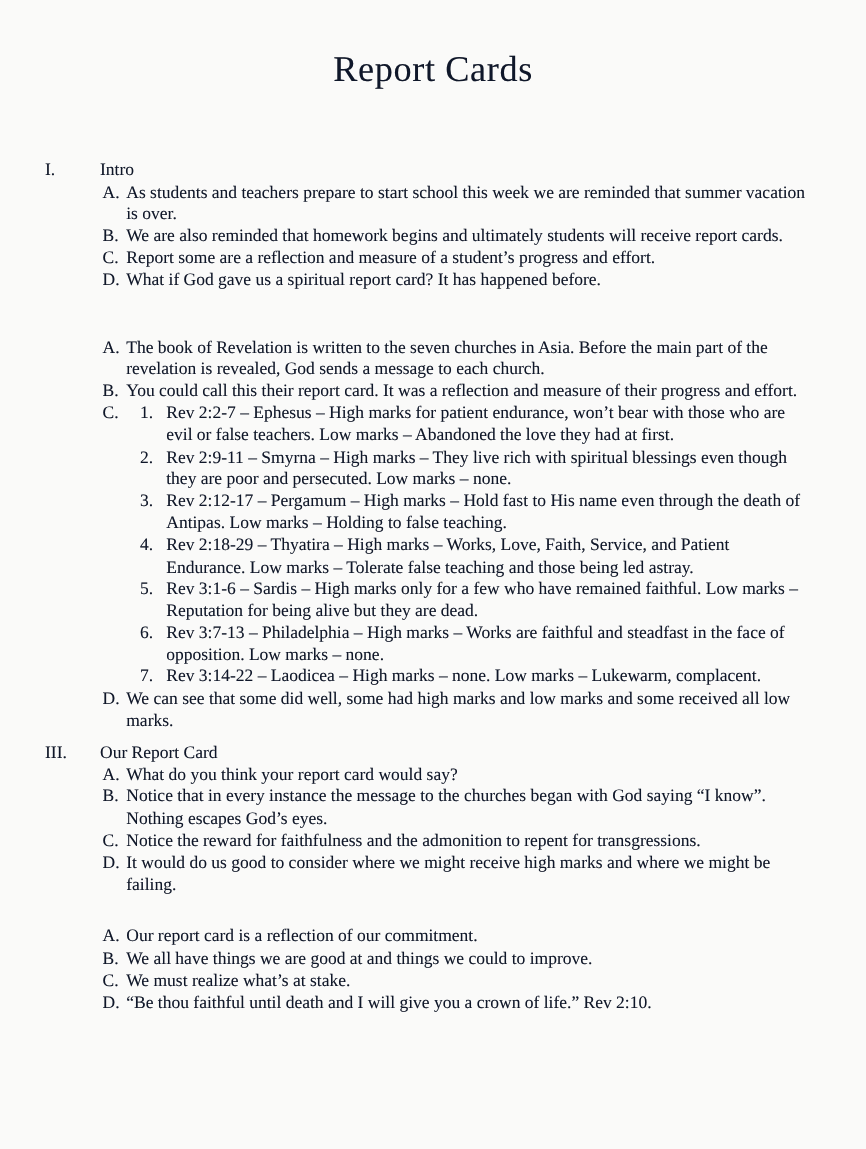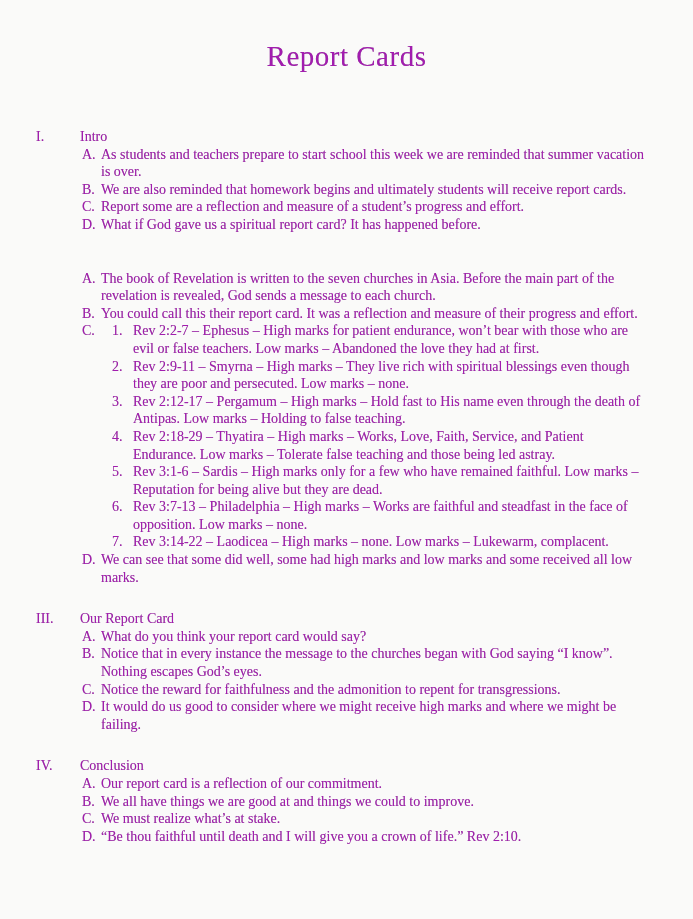--- a/index.html
+++ b/index.html
@@ -5,21 +5,21 @@
   html, body {
     margin: 0;
     padding: 0;
     background: #fafaf9;
   }
   .page {
     position: relative;
     width: 693px;
     height: 919px;
     background: #fafaf9;
-    color: #a21caf;
+    color: #0f172a;
     font-family: "Liberation Serif", "DejaVu Serif", serif;
     font-size: 14px;
     line-height: 17.6px;
     overflow: hidden;
     text-shadow: 0 0 0.5px rgba(25,25,25,0.35);
   }
   .title {
     margin: 0;
     padding-top: 40px;
     text-align: center;
@@ -27,21 +27,21 @@
     line-height: 32px;
     font-weight: normal;
     letter-spacing: 0.5px;
   }
   .outline {
     margin-top: 56px;
     padding-left: 36px;
     padding-right: 44px;
   }
   .sec + .sec { margin-top: 36px; }
-  .sec:nth-child(3) { margin-top: 24px; }
+  .sec:nth-child(3) { margin-top: 8px; }
   .sec:nth-child(4) { margin-top: 24px; }
   .sec-head {
     display: grid;
     grid-template-columns: 44px 1fr;
   }
   .item {
     display: grid;
     grid-template-columns: 19px 1fr;
     margin-left: 46px;
   }
@@ -167,24 +167,20 @@
           </div>
         </div>
         <div class="item">
           <span class="marker">D.</span>
           <div class="item-body">
             <div class="item-text">It would do us good to consider where we might receive high marks and where we might be failing.</div>
           </div>
         </div>
       </section>
       <section class="sec">
-        <div class="sec-head">
-          <span class="marker">IV.</span>
-          <span class="sec-title">Conclusion</span>
-        </div>
         <div class="item">
           <span class="marker">A.</span>
           <div class="item-body">
             <div class="item-text">Our report card is a reflection of our commitment.</div>
           </div>
         </div>
         <div class="item">
           <span class="marker">B.</span>
           <div class="item-body">
             <div class="item-text">We all have things we are good at and things we could to improve.</div>

